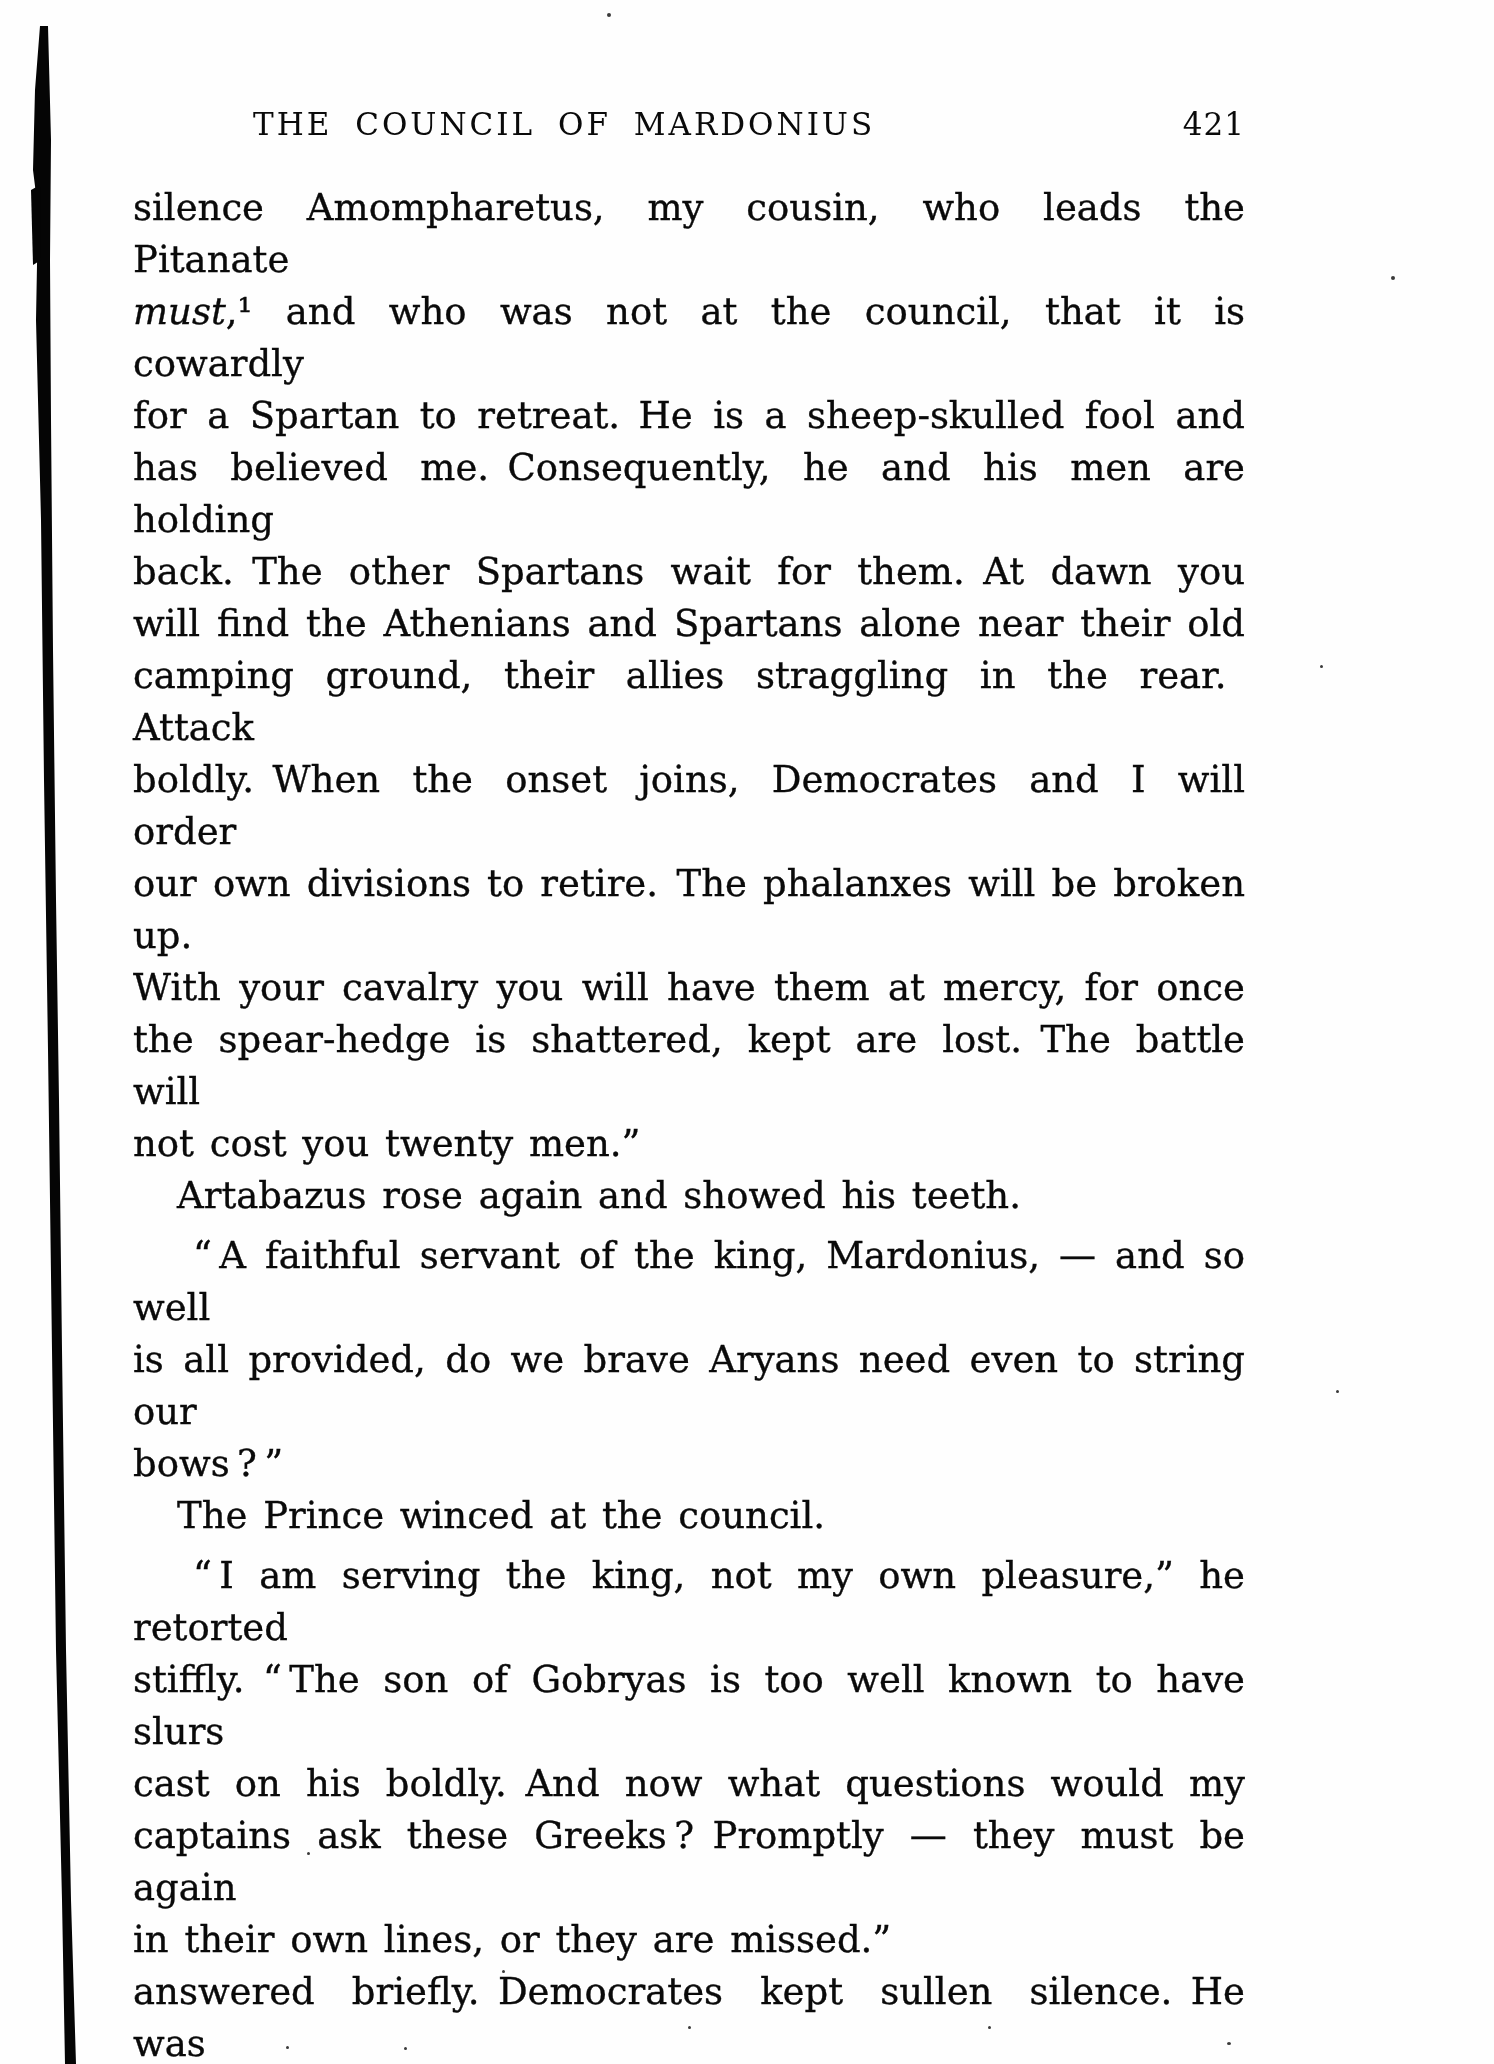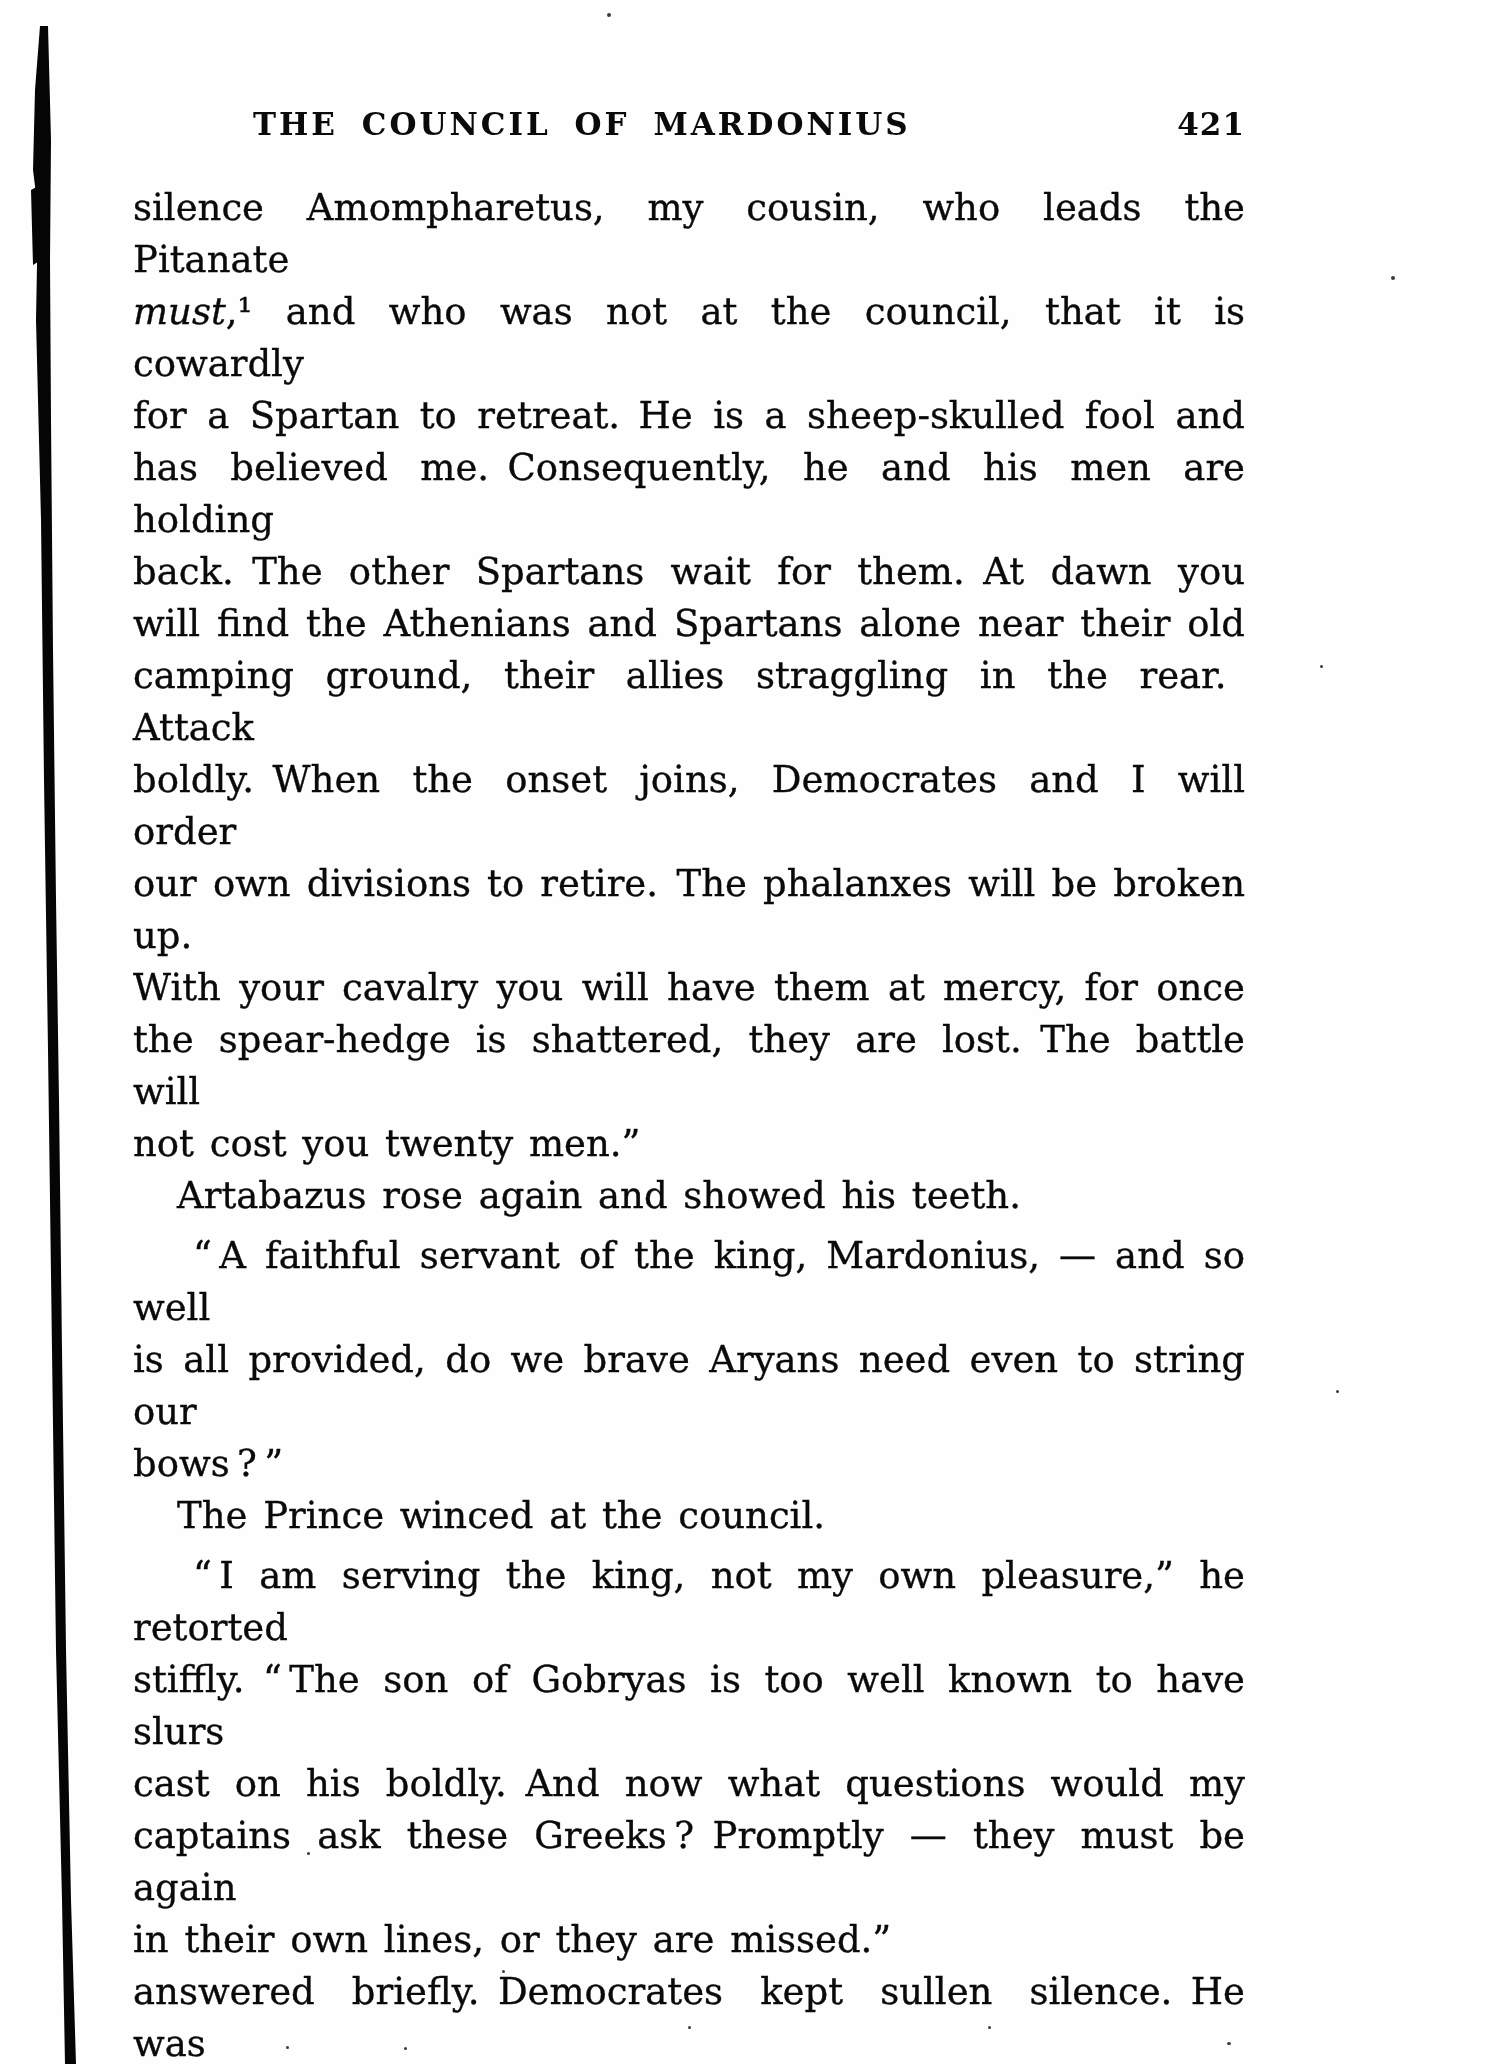--- a/index.html
+++ b/index.html
@@ -5,21 +5,21 @@
   html,body{margin:0;padding:0;}
   body{
     width:1494px;height:2064px;position:relative;overflow:hidden;
     background:#fefefe;
     font-family:"DejaVu Serif","Liberation Serif",serif;
     color:#0a0a0a;
   }
   .page{position:absolute;inset:0;}
   .spine{position:absolute;left:0;top:0;}
   .content{position:absolute;left:133px;top:104px;width:1112px;}
-  .runhead{display:flex;align-items:baseline;font-size:31px;line-height:40px;font-weight:bold;}
+  .runhead{display:flex;align-items:baseline;font-size:31px;line-height:40px;}
   .runhead .title{margin-left:120px;letter-spacing:3px;word-spacing:10px;}
   .runhead .folio{margin-left:auto;letter-spacing:1px;}
   .bodytext{margin-top:38px;font-size:37px;line-height:52px;
     -webkit-text-stroke:0.35px #0b0b0b;word-spacing:4px;}
   .ln{text-align:justify;text-align-last:justify;white-space:normal;}
   .ln.last{text-align-last:left;}
   .ln.ind{text-indent:44px;}
   .ln.indq{text-indent:60px;margin-top:8px;}
   .it{font-style:italic;}
   .speck{position:absolute;background:#3a3a3a;border-radius:50%;}
@@ -48,21 +48,21 @@
       <div class="ln">silence Amompharetus, my cousin, who leads the Pitanate</div>
       <div class="ln"><span class="it">must</span><span>,¹ and who was not at the council, that it is cowardly</span></div>
       <div class="ln">for a Spartan to retreat. He is a sheep-skulled fool and</div>
       <div class="ln">has believed me. Consequently, he and his men are holding</div>
       <div class="ln">back. The other Spartans wait for them. At dawn you</div>
       <div class="ln">will find the Athenians and Spartans alone near their old</div>
       <div class="ln">camping ground, their allies straggling in the rear. Attack</div>
       <div class="ln">boldly. When the onset joins, Democrates and I will order</div>
       <div class="ln">our own divisions to retire. The phalanxes will be broken up.</div>
       <div class="ln">With your cavalry you will have them at mercy, for once</div>
-      <div class="ln">the spear-hedge is shattered, they are lost. The battle will</div>
+      <div class="ln">the spear-hedge is shattered, kept are lost. The battle will</div>
       <div class="ln last">not cost you twenty men.”</div>
       <div class="ln ind last">Artabazus rose again and showed his teeth.</div>
       <div class="ln indq">“ A faithful servant of the king, Mardonius, — and so well</div>
       <div class="ln">is all provided, do we brave Aryans need even to string our</div>
       <div class="ln last">bows ? ”</div>
       <div class="ln ind last">The Prince winced at the council.</div>
       <div class="ln indq">“ I am serving the king, not my own pleasure,” he retorted</div>
       <div class="ln">stiffly. “ The son of Gobryas is too well known to have slurs</div>
       <div class="ln">cast on his boldly. And now what questions would my</div>
       <div class="ln">captains ask these Greeks ? Promptly — they must be again</div>

